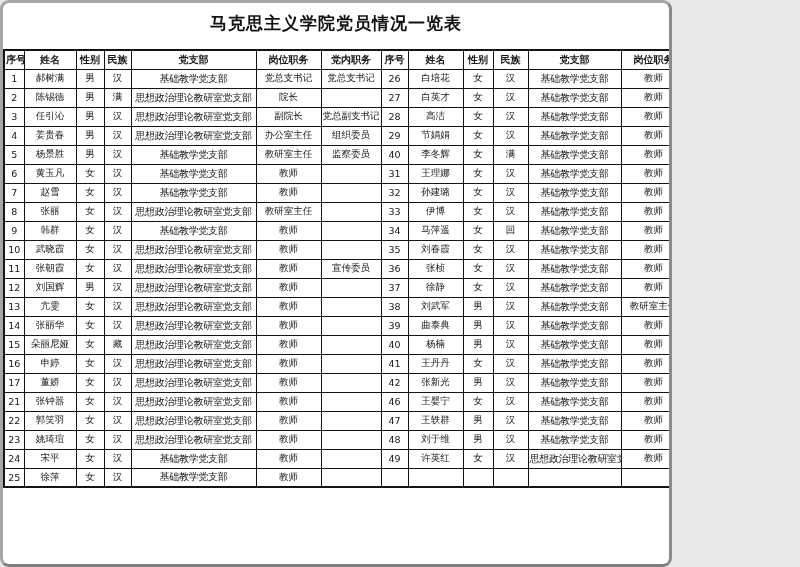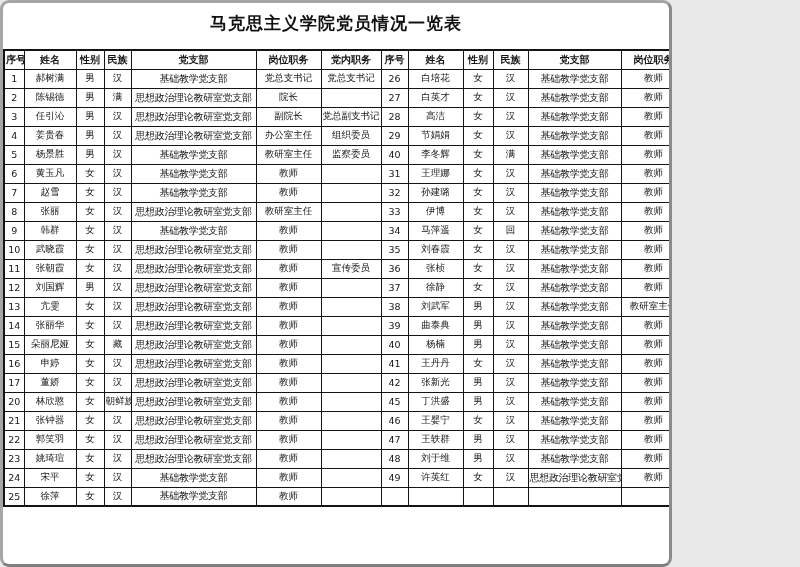--- a/index.html
+++ b/index.html
@@ -337,36 +337,20 @@
             <td></td>
             <td>42</td>
             <td>张新光</td>
             <td>男</td>
             <td>汉</td>
             <td class="branch">基础教学党支部</td>
             <td>教师</td>
             <td></td>
           </tr>
           <tr>
-            <td>20</td>
-            <td>林欣憨</td>
-            <td>女</td>
-            <td>朝鲜族</td>
-            <td class="branch">思想政治理论教研室党支部</td>
-            <td>教师</td>
-            <td></td>
-            <td>45</td>
-            <td>丁洪盛</td>
-            <td>男</td>
-            <td>汉</td>
-            <td class="branch">基础教学党支部</td>
-            <td>教师</td>
-            <td></td>
-          </tr>
-          <tr>
             <td>21</td>
             <td>张钟嚣</td>
             <td>女</td>
             <td>汉</td>
             <td class="branch">思想政治理论教研室党支部</td>
             <td>教师</td>
             <td></td>
             <td>46</td>
             <td>王婴宁</td>
             <td>女</td>

